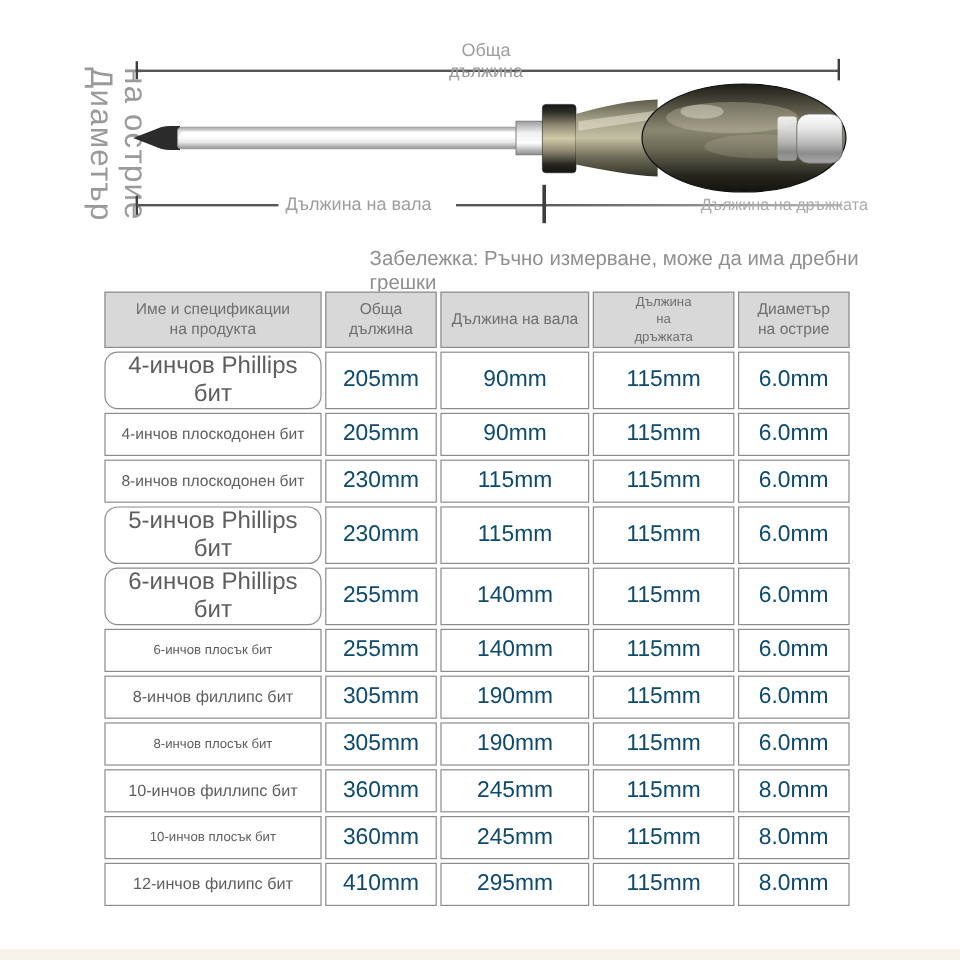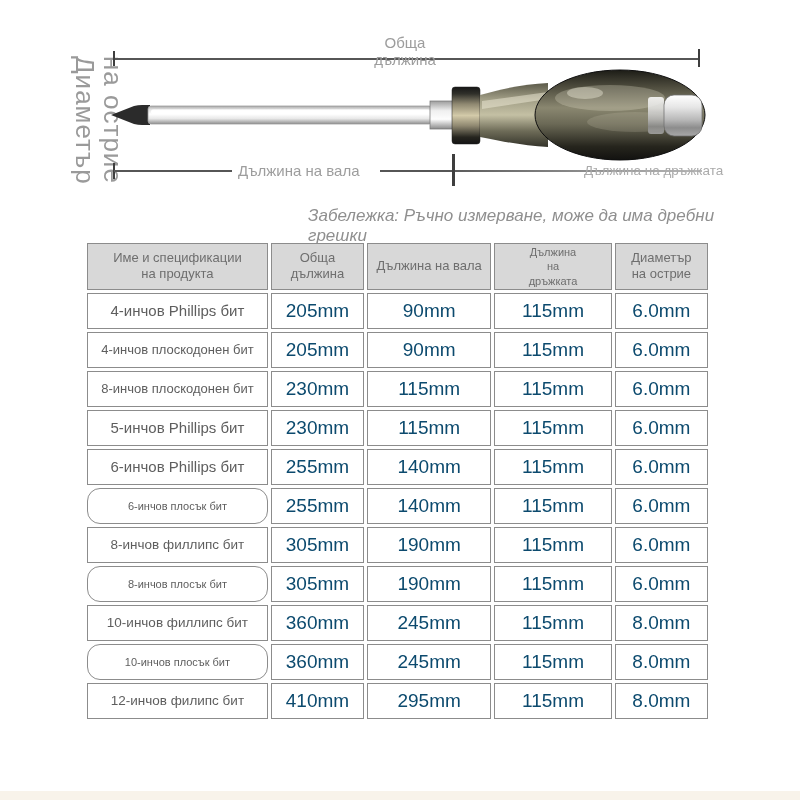--- a/index.html
+++ b/index.html
@@ -15,44 +15,44 @@
     writing-mode:vertical-lr;
     font-size:26px;line-height:1.1;color:#9a9a9a;
     letter-spacing:1px;white-space:pre-line;
   }
   .dim-line{background:#565656;}
   .dim-tick{background:#3e3e3e;}
   .dim-label{color:#9d9d9d;font-size:15px;text-align:center;line-height:1.15;}
   .dim-label-sm{color:#ababab;font-size:13.5px;}
   .note{
     left:308px;top:206px;width:410px;
-    font-size:17px;color:#8f8f8f;font-style:italic;
+    font-size:17px;color:#8f8f8f;
   }
   
   .spec-table{
     position:absolute;left:84px;top:240px;width:627px;
     border-collapse:separate;border-spacing:3px 3px;
     table-layout:fixed;
   }
   .spec-table th{
     background:#d8d8d8;border:1px solid #8c8c8c;
     color:#6e6e6e;font-weight:normal;font-size:13px;line-height:1.25;
     height:42px;text-align:center;vertical-align:middle;
     white-space:pre-line;padding:1px 2px;
   }
   .spec-table th.th-small{font-size:11px;line-height:1.3;}
   .spec-table td{
     background:#ffffff;border:1px solid #8c8c8c;
     height:34px;text-align:center;vertical-align:middle;
     color:#5e5e5e;padding:0 2px;
   }
   .spec-table td.num{font-size:19px;color:#0c4a6e;}
-  .name-lg{font-size:15px;}
+  .name-lg{font-size:20px;border-radius:11px;}
   .name-md{font-size:13.5px;}
-  .name-sm{font-size:11px;border-radius:13px;}
+  .name-sm{font-size:11px;}
   .name-xs{font-size:13px;}
   .cream-bar{left:0;top:791px;width:800px;height:9px;background:#f8f3ea;}
 </style>
 </head>
 <body>
 
 <div class="abs vlabel">Диаметър
 на острие</div>
 
 <svg class="abs" style="left:0;top:0;" width="800" height="238" viewBox="0 0 800 238">

